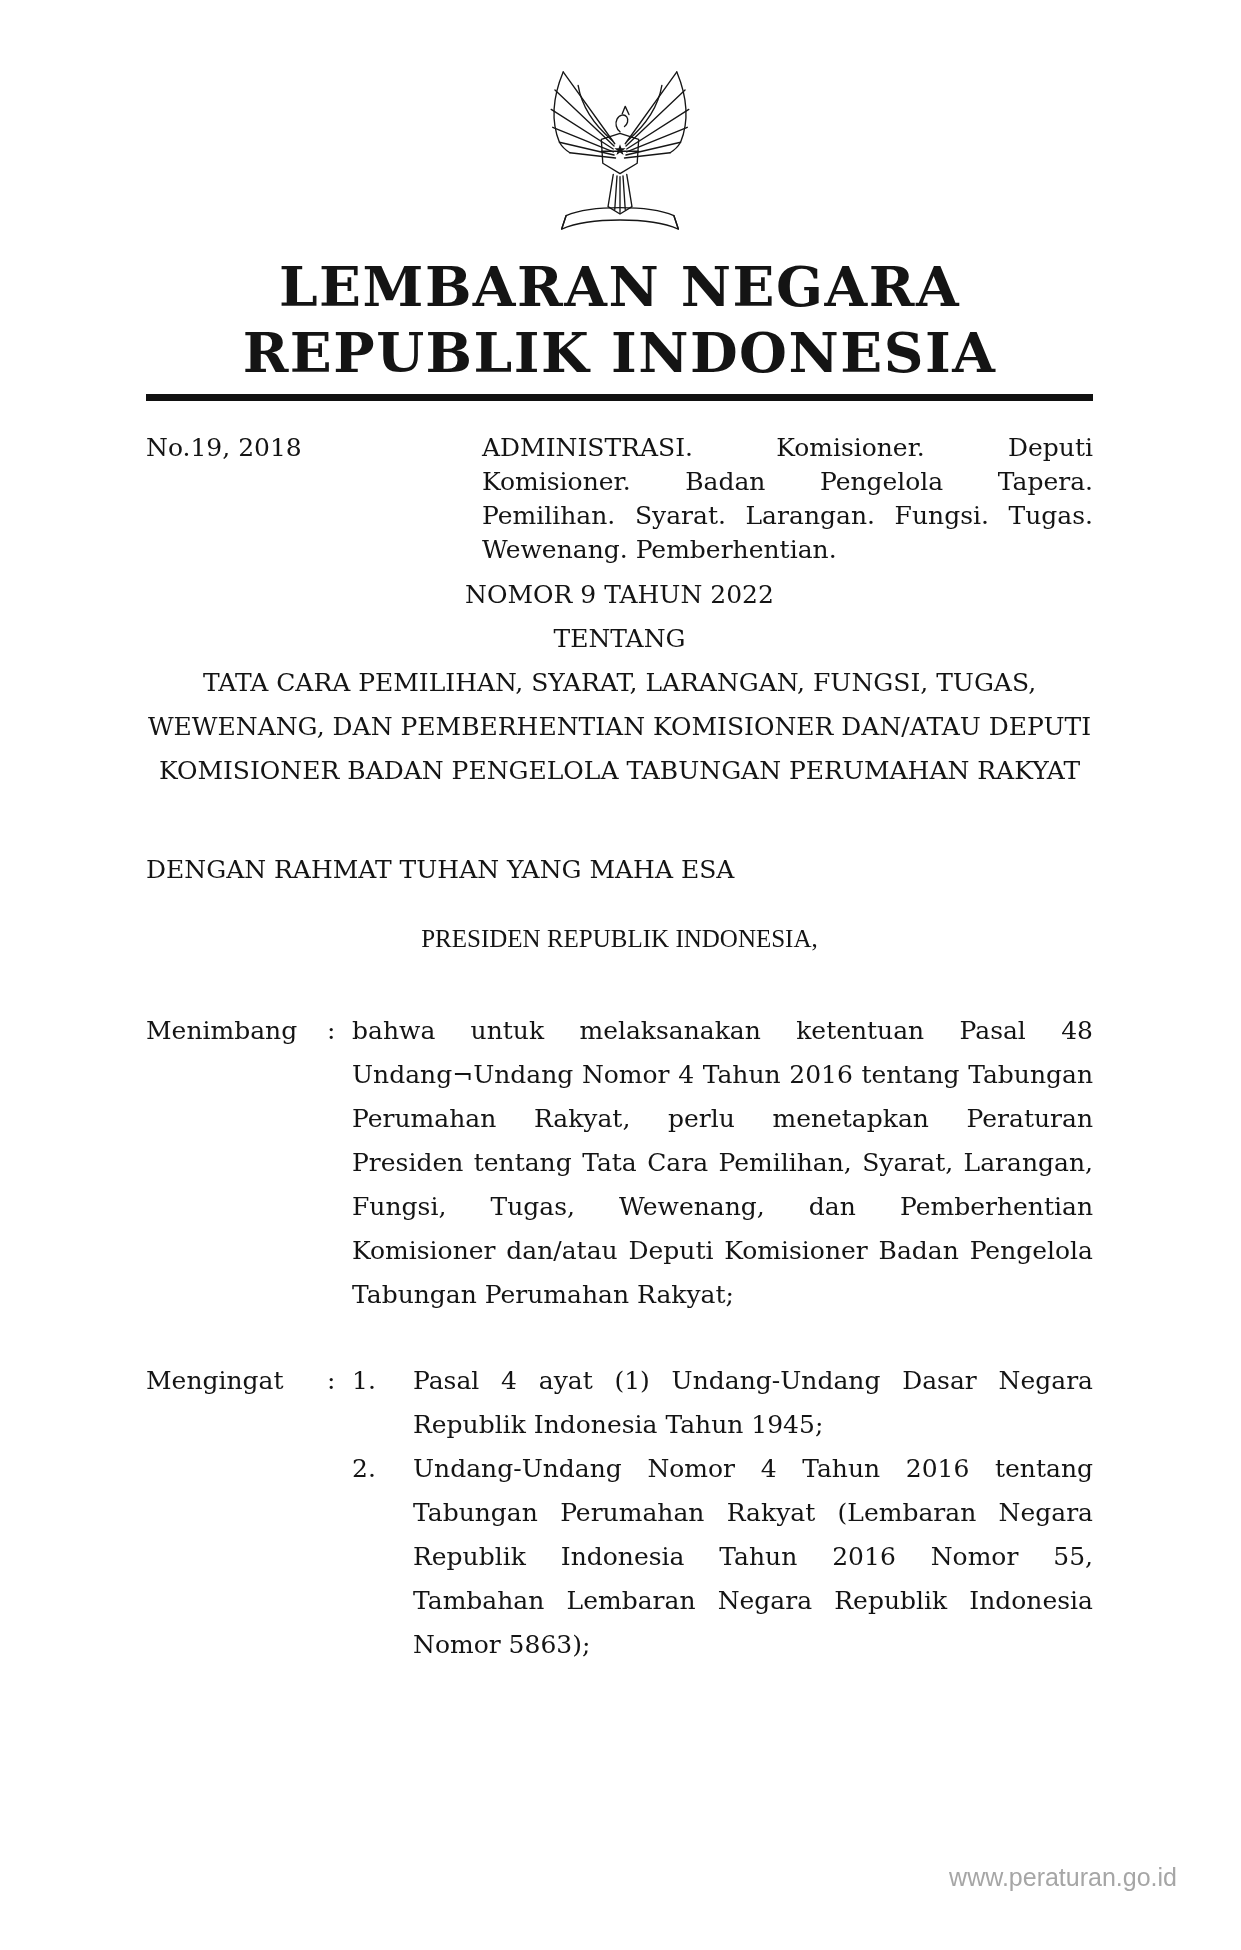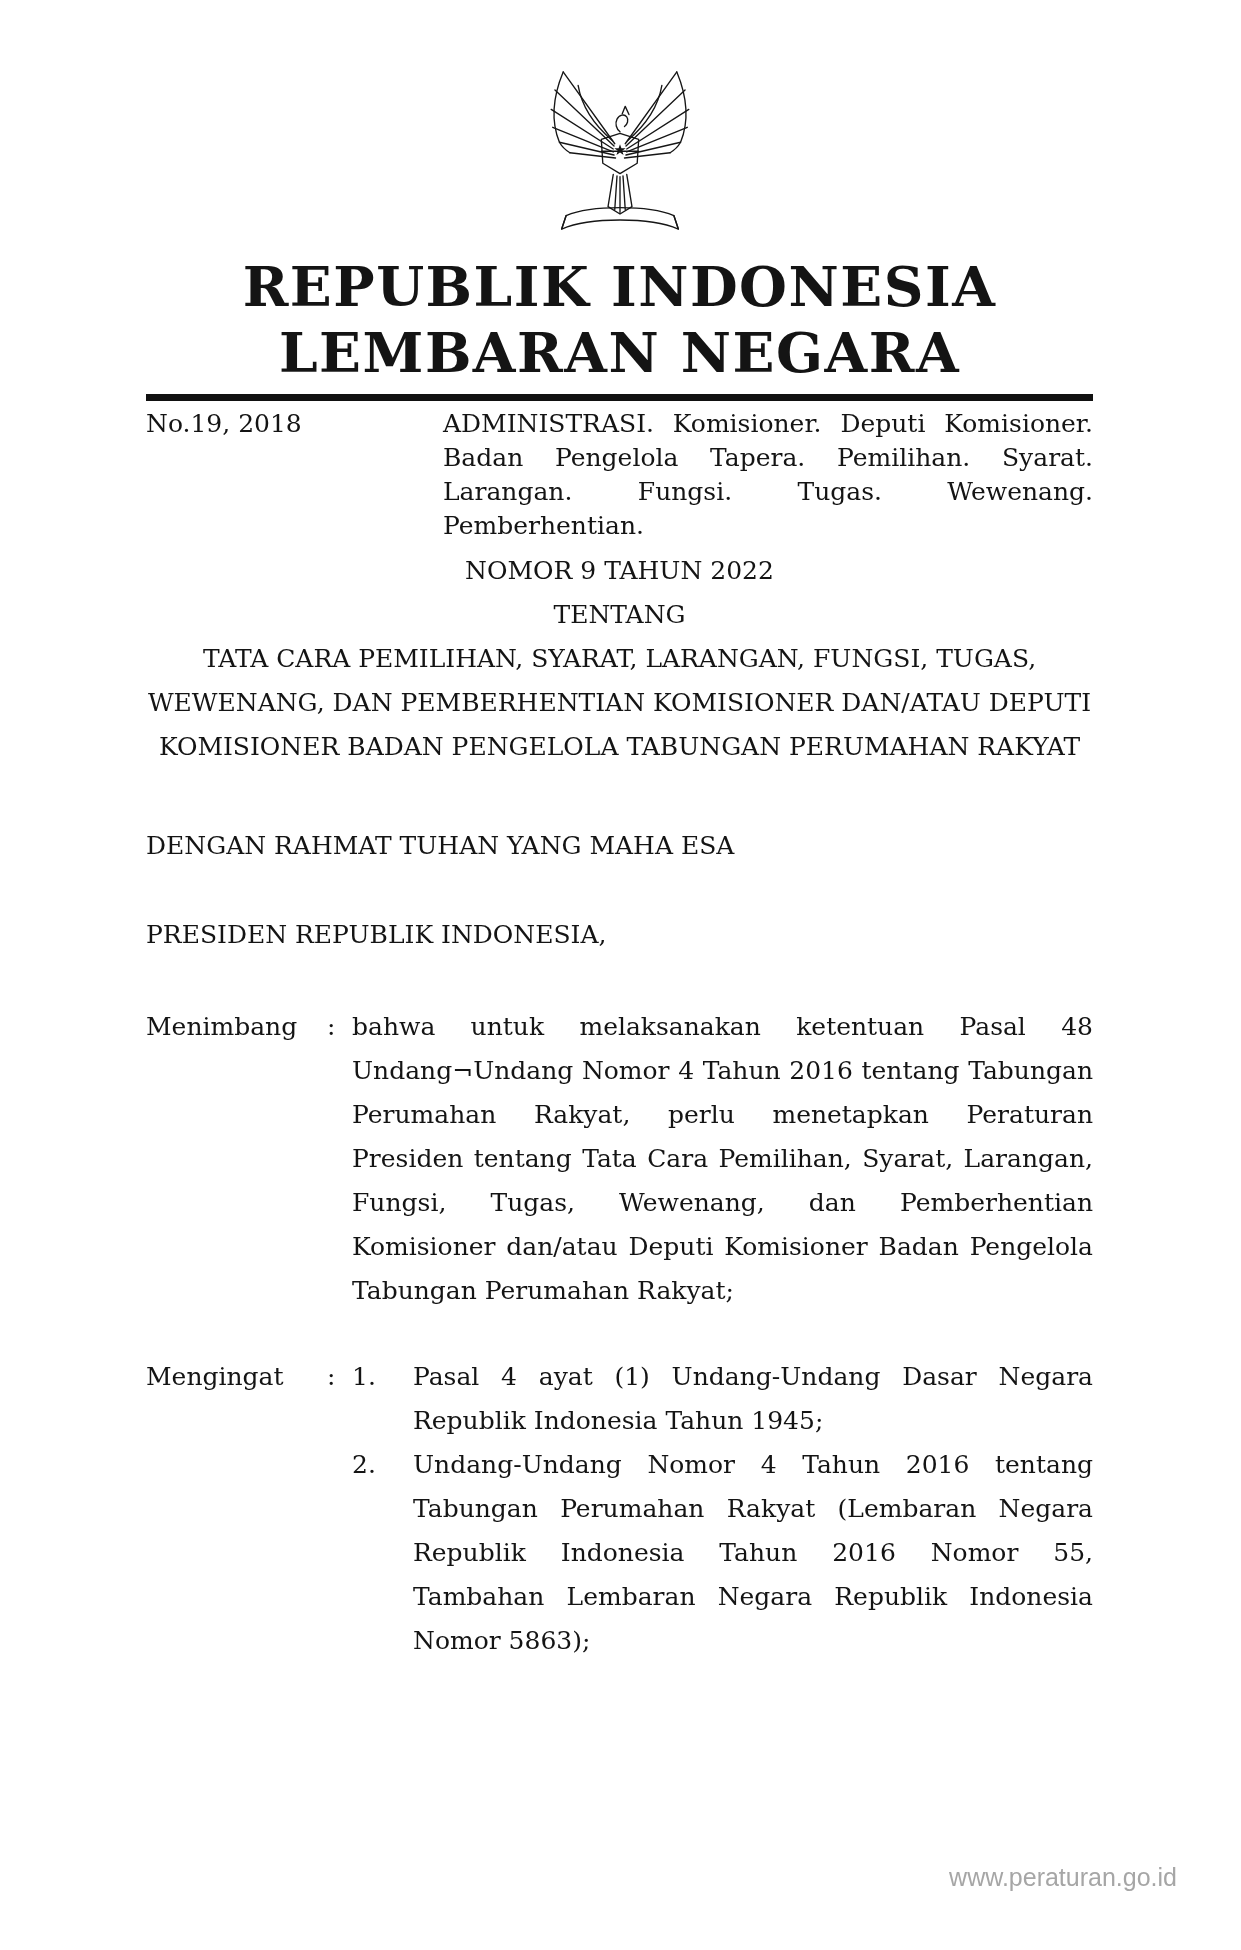--- a/index.html
+++ b/index.html
@@ -33,41 +33,44 @@
     line-height: 66px;
     letter-spacing: 1.5px;
   }
   .rule {
     margin-top: 8px;
     height: 7px;
     background: #111;
   }
   .meta {
     display: flex;
-    margin-top: 6px;
+    margin-top: 30px;
     line-height: 34px;
+    gap: 39px;
   }
   .meta-left {
     flex: 0 0 auto;
     width: 297px;
   }
   .meta-right {
     flex: 1 1 auto;
     text-align: justify;
   }
   .heading {
     margin-top: 6px;
     text-align: center;
   }
   .invocation {
     margin-top: 55px;
     text-align: left;
   }
   .authority {
-    margin-top: 45px;
+    margin-top: 25px;
+    text-align: center;
+    font-family: Liberation Serif, serif;
   }
   .clause {
     display: grid;
     grid-template-columns: 181px 25px 1fr;
     align-items: start;
   }
   .clause.considering { margin-top: 48px; }
   .clause.recalling   { margin-top: 42px; }
   .clause-body {
     text-align: justify;
@@ -134,22 +137,22 @@
 
         <path d="M28,208 C62,194 138,194 172,208 L178,226 C140,210 60,210 22,226 Z"></path>
         <path d="M28,208 L22,226"></path>
         <path d="M172,208 L178,226"></path>
       </g>
       <polygon fill="#161616" points="100,112.5 101.9,117.9 107.6,118 103,121.5 104.7,127 100,123.7 95.3,127 97,121.5 92.4,118 98.1,117.9"></polygon>
     </svg>
   </div>
 
   <div class="masthead">
+    <div>LEMBARAN NEGARA</div>
     <div>REPUBLIK INDONESIA</div>
-    <div>LEMBARAN NEGARA</div>
   </div>
 
   <div class="rule"></div>
 
   <div class="meta">
     <div class="meta-left">No.19, 2018</div>
     <div class="meta-right">ADMINISTRASI. Komisioner. Deputi Komisioner. Badan Pengelola Tapera. Pemilihan. Syarat. Larangan. Fungsi. Tugas. Wewenang. Pemberhentian.</div>
   </div>
 
   <div class="heading">

